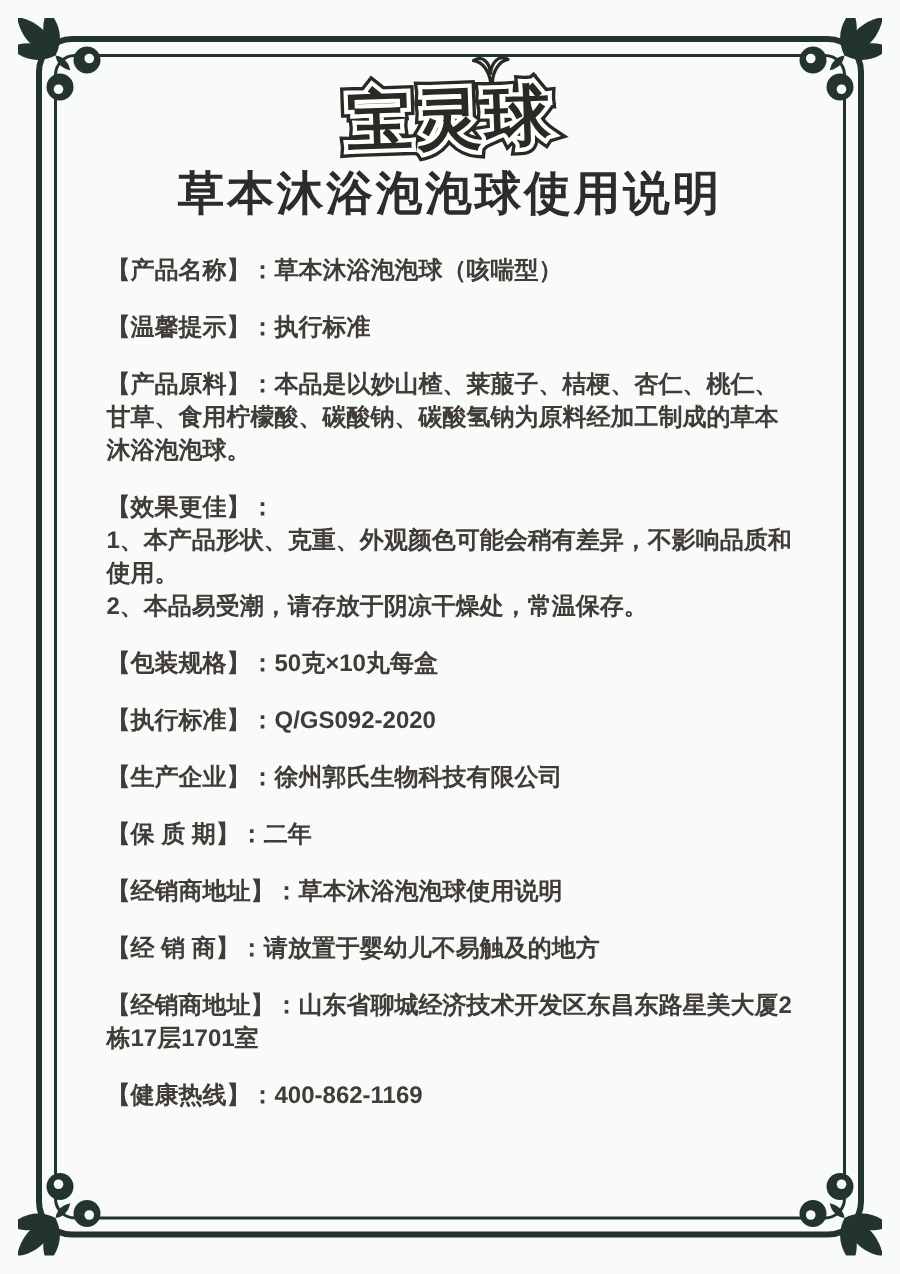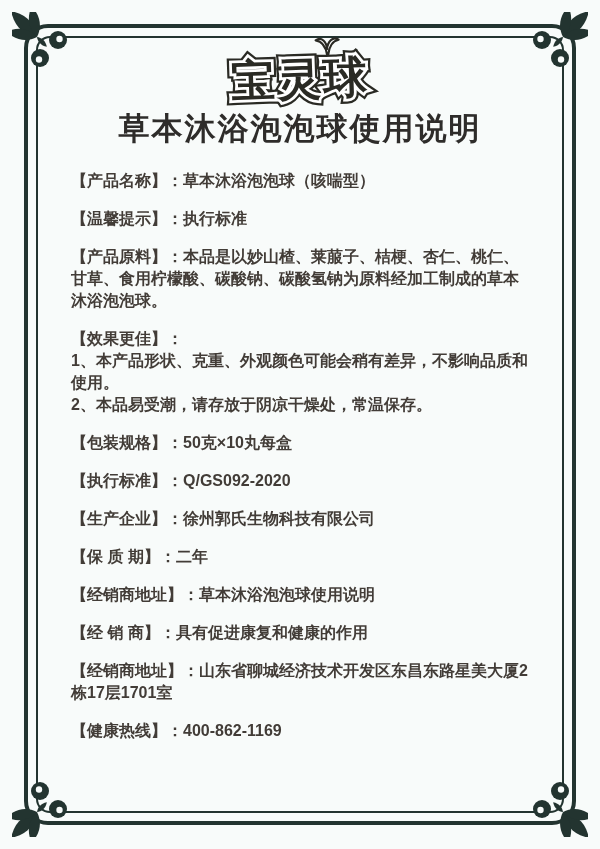--- a/index.html
+++ b/index.html
@@ -188,18 +188,18 @@
   <div class="content" id="sections">
       <div class="section"><span class="lab">【产品名称】：</span><span class="val">草本沐浴泡泡球（咳喘型）</span></div>
       <div class="section"><span class="lab">【温馨提示】：</span><span class="val">执行标准</span></div>
       <div class="section"><span class="lab">【产品原料】：</span><span class="val">本品是以妙山楂、莱菔子、桔梗、杏仁、桃仁、甘草、食用柠檬酸、碳酸钠、碳酸氢钠为原料经加工制成的草本沐浴泡泡球。</span></div>
       <div class="section"><span class="lab">【效果更佳】：</span><div class="li">1、本产品形状、克重、外观颜色可能会稍有差异，不影响品质和使用。</div><div class="li">2、本品易受潮，请存放于阴凉干燥处，常温保存。</div></div>
       <div class="section"><span class="lab">【包装规格】：</span><span class="val">50克×10丸每盒</span></div>
       <div class="section"><span class="lab">【执行标准】：</span><span class="val">Q/GS092-2020</span></div>
       <div class="section"><span class="lab">【生产企业】：</span><span class="val">徐州郭氏生物科技有限公司</span></div>
       <div class="section"><span class="lab">【保 质 期】：</span><span class="val">二年</span></div>
       <div class="section"><span class="lab">【经销商地址】：</span><span class="val">草本沐浴泡泡球使用说明</span></div>
-      <div class="section"><span class="lab">【经 销 商】：</span><span class="val">具有促进康复和健康的作用</span></div>
+      <div class="section"><span class="lab">【经 销 商】：</span><span class="val">请放置于婴幼儿不易触及的地方</span></div>
       <div class="section"><span class="lab">【经销商地址】：</span><span class="val">山东省聊城经济技术开发区东昌东路星美大厦2栋17层1701室</span></div>
       <div class="section"><span class="lab">【健康热线】：</span><span class="val">400-862-1169</span></div>
     </div>
 
 </div>
 
 </body></html>

